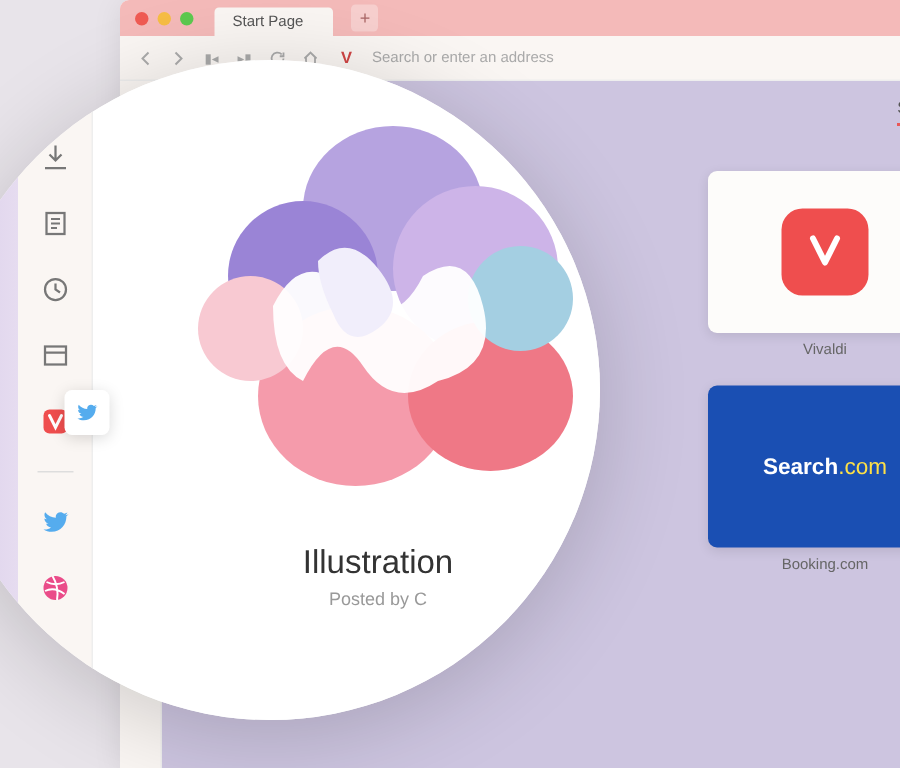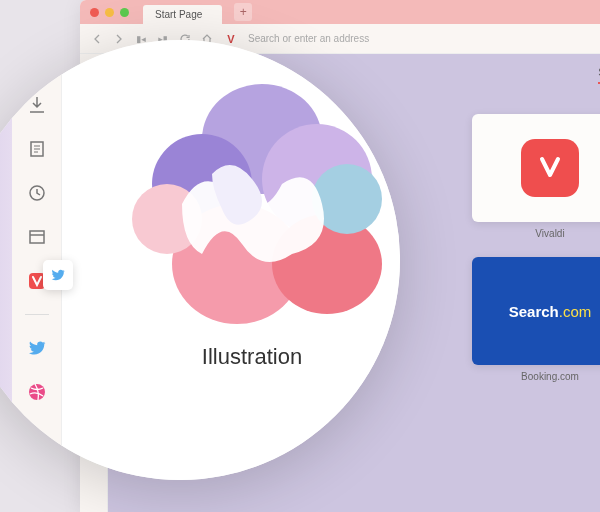--- a/index.html
+++ b/index.html
@@ -201,20 +201,21 @@
   position: relative;
   margin: 0 auto;
 }
 .blob {
   position: absolute;
   border-radius: 50%;
 }
 .posttitle {
   font-size: 22px;
   color: #333;
+  margin-top: 18px;
   text-align: center;
   font-weight: 400;
 }
 .postsub {
   font-size: 12px;
   color: #999;
   text-align: center;
   margin-top: 4px;
 }
 .floating-twitter {
@@ -387,15 +388,16 @@
         <div class="blob" style="left:60px;top:140px;width:130px;height:120px;background:#f59bab"></div>
         <div class="blob" style="left:160px;top:150px;width:110px;height:100px;background:#ef7886"></div>
         <div class="blob" style="left:20px;top:120px;width:70px;height:70px;background:#f8c9d2"></div>
         <div class="blob" style="left:200px;top:100px;width:70px;height:70px;background:#a4cfe2"></div>
         <svg style="position:absolute;left:40px;top:40px" width="220" height="200" viewBox="0 0 220 200">
           <path d="M30 100 Q50 60 80 90 T130 80 Q160 60 170 100 T140 150 Q110 170 90 140 T50 150 Q30 140 30 100Z" fill="#fff" opacity="0.95"></path>
           <path d="M60 70 Q80 50 100 75 Q120 100 100 115 Q80 130 70 105 Q60 85 60 70Z" fill="#f1eefb"></path>
         </svg>
       </div>
       <div class="posttitle">Illustration</div>
+      <div class="postsub">Posted by C</div>
     </div>
   </div>
 </div>
 
 </body></html>

